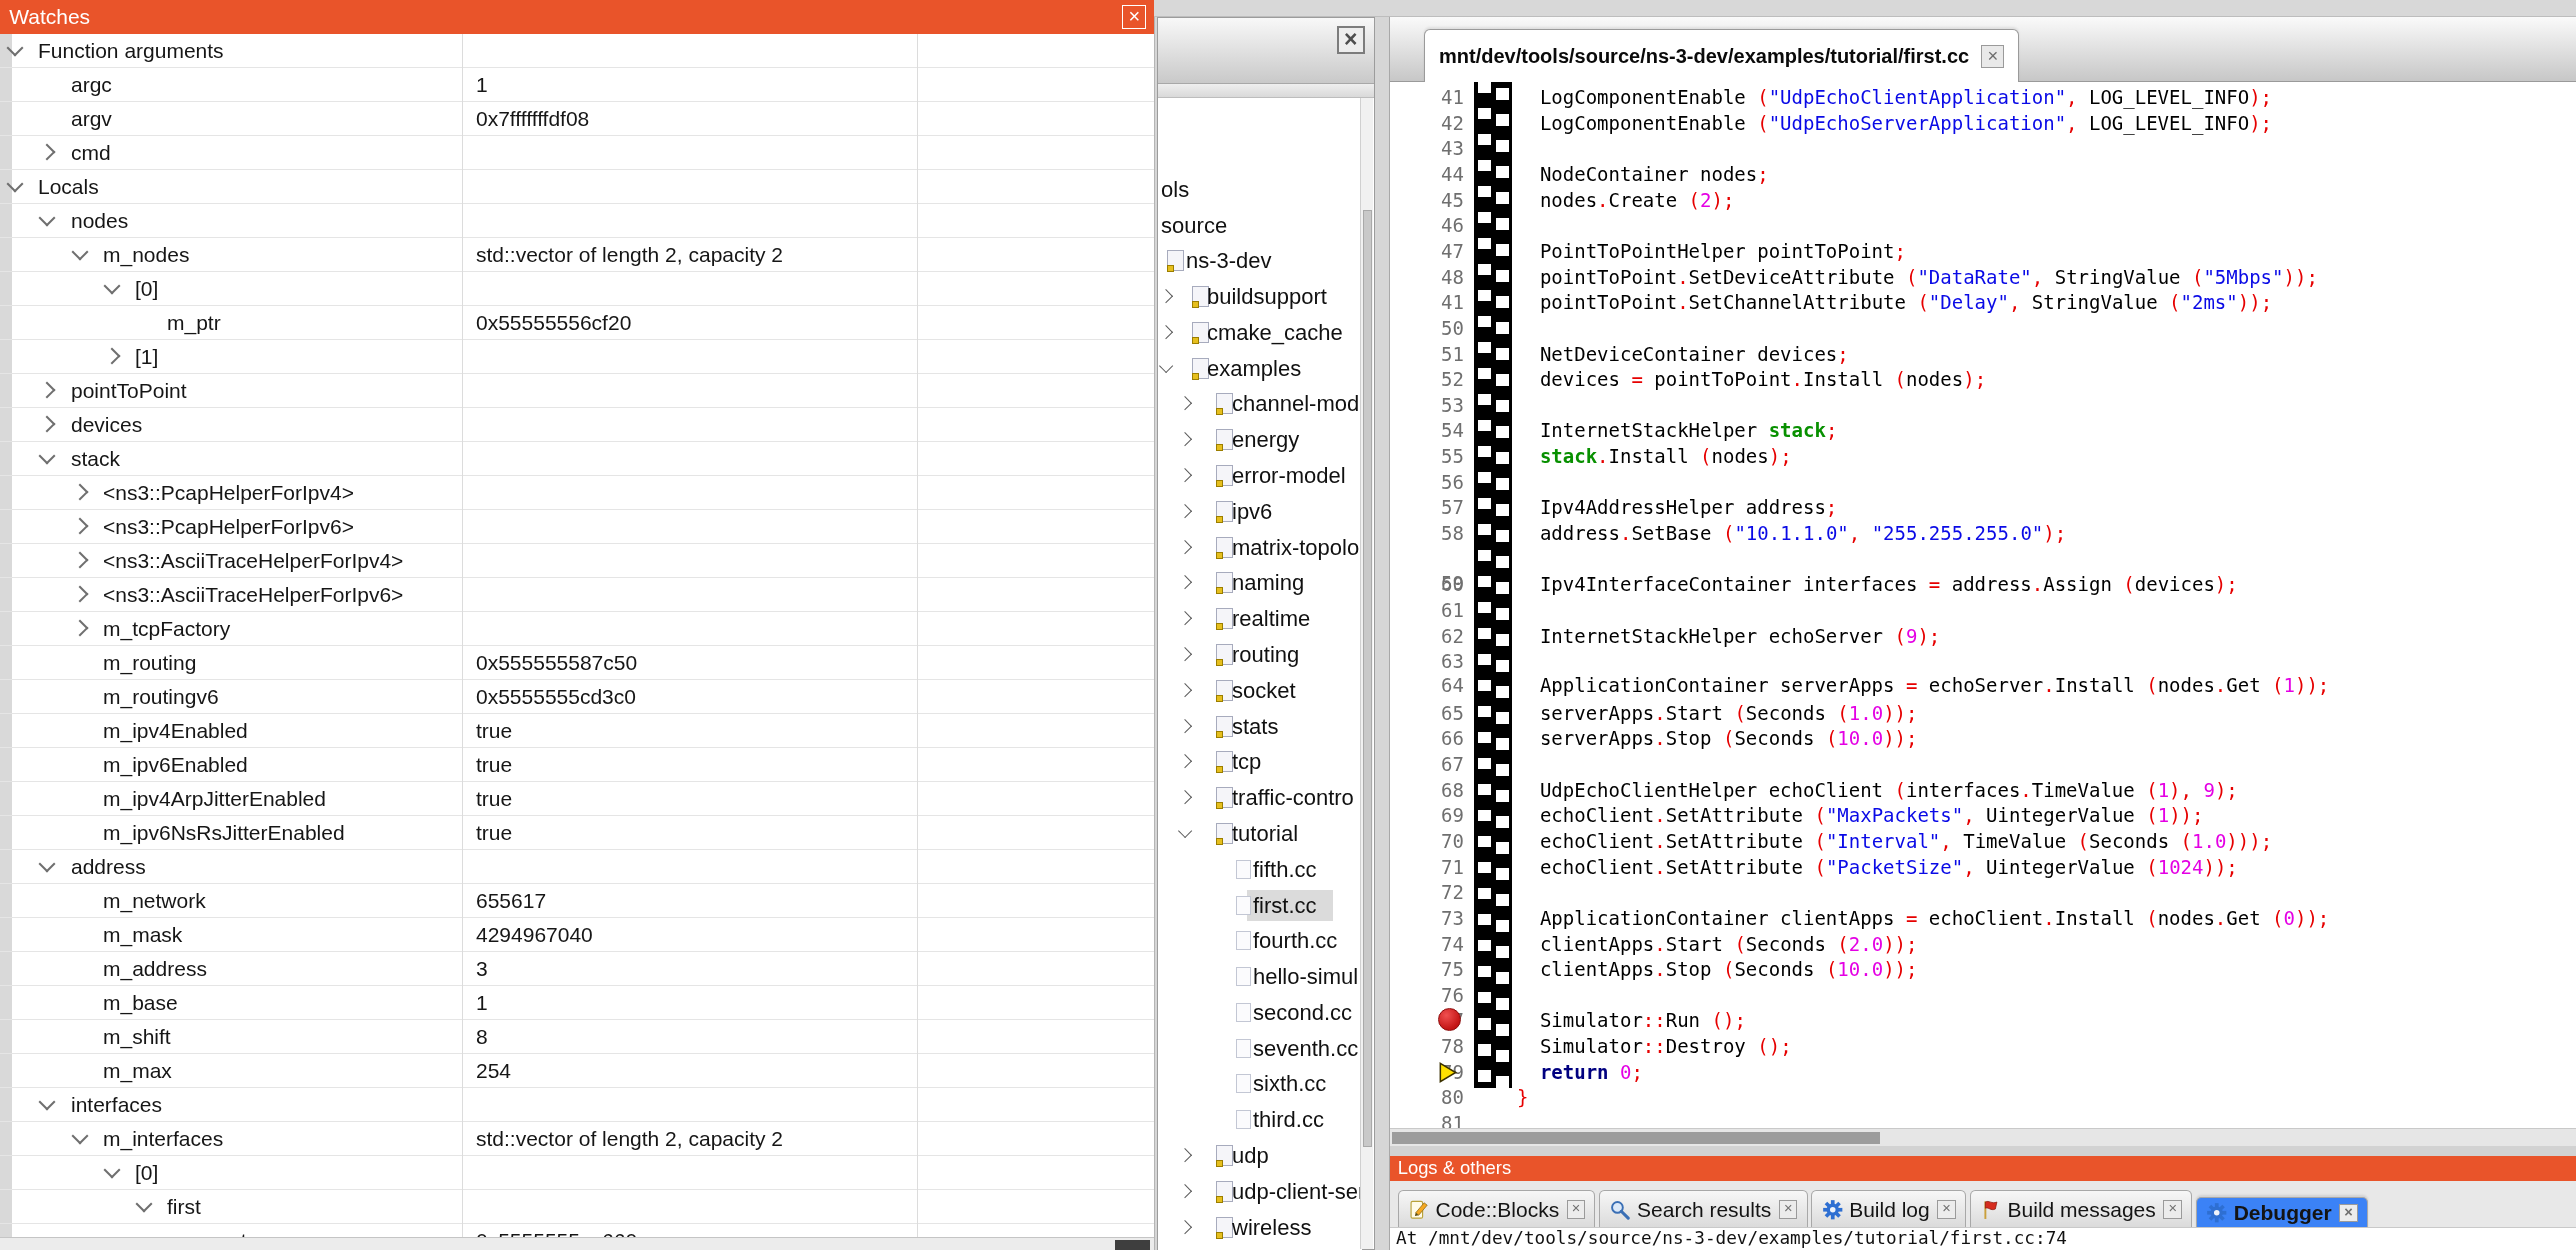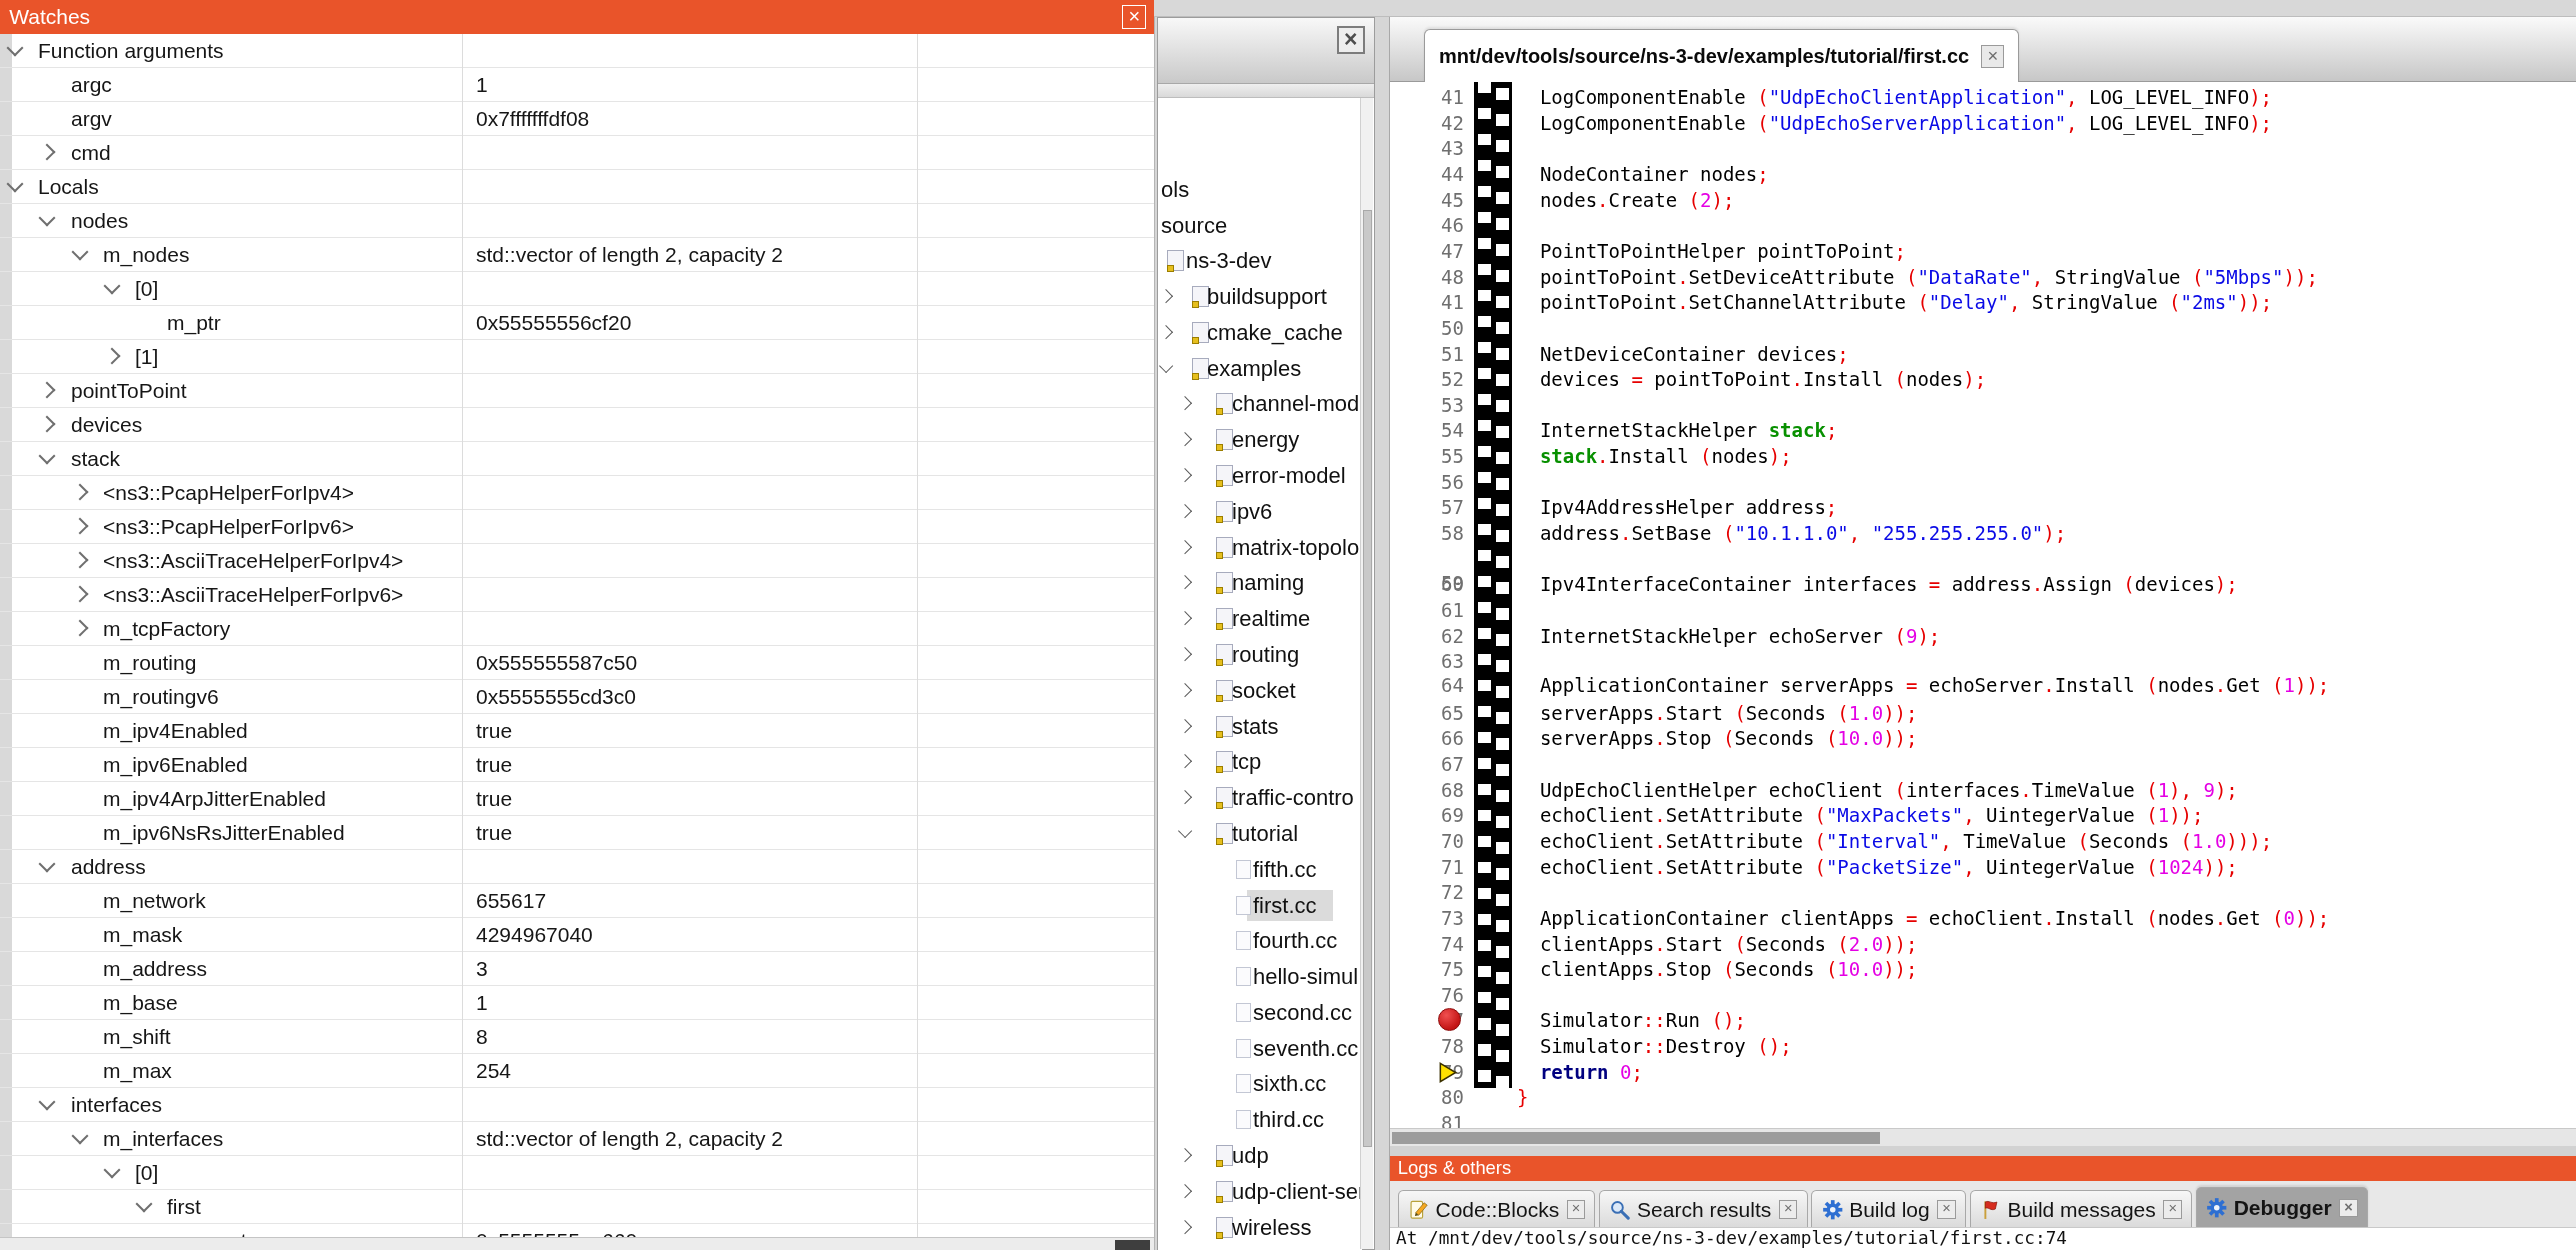--- a/index.html
+++ b/index.html
@@ -69,21 +69,21 @@
   .e-hscroll{position:absolute;left:0;top:1111px;width:100%;height:18.4px;background:#e6e6e6;border-top:0.8px solid #c9c9c9;box-sizing:border-box;}
   .e-hthumb{position:absolute;left:1.5px;top:3.1px;width:488px;height:12.3px;background:#9c9c9c;}
   
   .logs{position:absolute;left:1389px;top:1146px;width:1187px;height:104px;background:#f2f2f2;border-left:0.8px solid #a8a8a8;box-sizing:border-box;}
   .l-gap{position:absolute;left:0;top:0;width:100%;height:10px;background:#d2d2d2;}
   .l-title{position:absolute;left:0;top:10px;width:100%;height:24.6px;background:#e9542a;color:#fff;
            font-size:18.4px;line-height:24.6px;padding-left:7.7px;box-sizing:border-box;}
   .l-tabs{position:absolute;left:0;top:35px;width:100%;height:47px;background:#e8e8e8;display:flex;align-items:flex-end;padding-left:7.7px;box-sizing:border-box;}
   .ltab{display:flex;align-items:center;height:38px;margin-right:3.8px;padding:0 9.2px;background:linear-gradient(#f7f7f7,#dadada);
         border:0.8px solid #a8a8a8;border-bottom:none;border-radius:5.4px 5.4px 0 0;box-sizing:border-box;}
-  .ltab.active{height:41px;background:#a3a3a3;font-weight:bold;box-shadow:0 -1.5px 2.3px rgba(0,0,0,0.1);}
+  .ltab.active{height:31px;background:#3b82f6;font-weight:bold;box-shadow:0 -1.5px 2.3px rgba(0,0,0,0.1);}
   .ltab .lbl{font-size:21px;color:#141414;margin:0 7.7px 0 6.1px;white-space:pre;}
   .ltab .xbox{width:18.4px;height:18.4px;border:1.5px solid #9a9a9a;background:#ececec;color:#707070;
               font-size:14.6px;line-height:15.4px;text-align:center;box-sizing:border-box;}
   .l-status{position:absolute;left:0;top:81px;width:100%;height:23px;background:#fff;border-top:0.8px solid #c9c9c9;
             font-family:"DejaVu Sans Mono",monospace;font-size:17.7px;line-height:21.5px;color:#111;padding-left:6.1px;box-sizing:border-box;white-space:pre;}
   .ltab svg{display:block;}
 </style>
 </head>
 <body>
 

